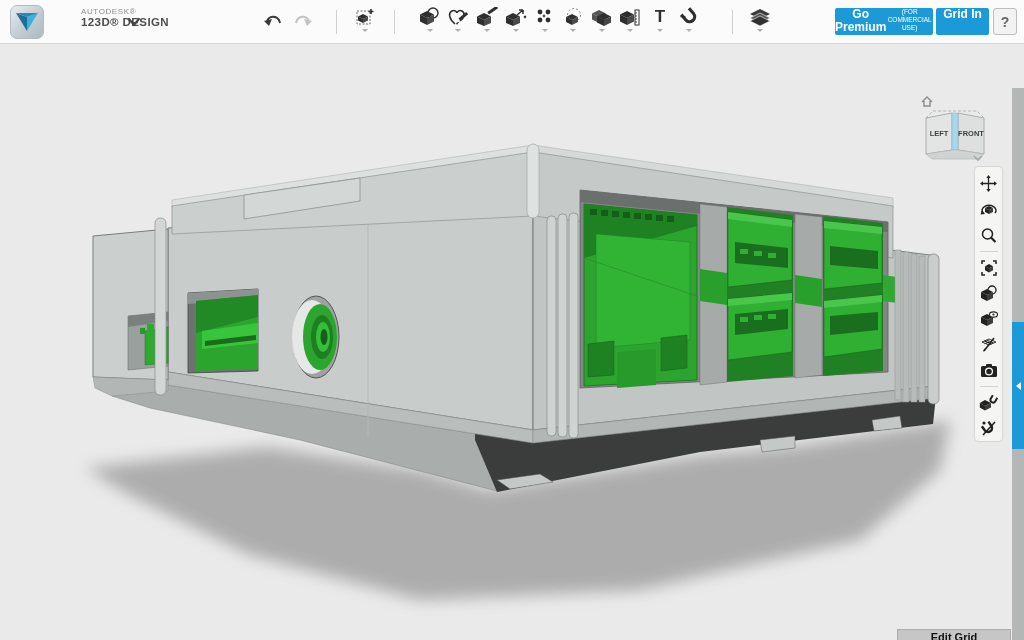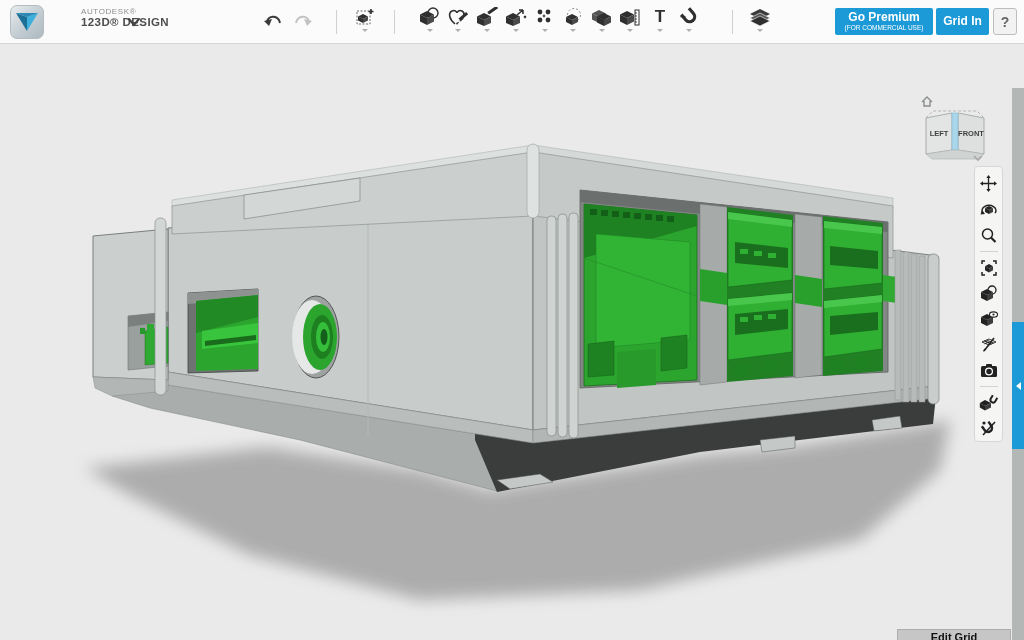--- a/index.html
+++ b/index.html
@@ -18,22 +18,22 @@
   .brand .l2 { font-size:11.5px; font-weight:bold; color:#4e4e4e; letter-spacing:.4px; }
   .tb-chevron { position:absolute; left:126px; top:15px; width:16px; height:14px; cursor:pointer; }
   .tb-divider { position:absolute; top:10px; width:1px; height:24px; background:#d0d0d0; }
   .tb-btn { position:absolute; top:8px; width:28px; height:28px; display:flex;
             align-items:center; justify-content:center; cursor:pointer; }
   .tb-tool { position:absolute; top:7px; width:26px; height:30px; display:flex; flex-direction:column;
              align-items:center; cursor:pointer; }
   .tb-tool .caret { width:0; height:0; border-left:3px solid transparent; border-right:3px solid transparent;
                     border-top:3px solid #b0b0b0; margin-top:2px; }
   .blue-btn { position:absolute; top:8px; height:27px; background:#1b9ad7; color:#fff; border:none;
-              border-radius:2px; cursor:pointer; display:flex; flex-direction:column;
-              align-items:center; justify-content:center; font-family:"Liberation Sans",sans-serif; }
+              border-radius:2px; cursor:pointer; display:flex; 
+              justify-content:center; font-family:"Liberation Sans",sans-serif; }
   .blue-btn .big { font-size:12px; font-weight:bold; line-height:1.1; }
   .blue-btn .sub { font-size:6.5px; line-height:1.2; }
   .help-btn { position:absolute; left:993px; top:8px; width:24px; height:27px; background:#f2f2f2;
               border:1px solid #bdbdbd; border-radius:3px; color:#666; font-size:14px; font-weight:bold;
               cursor:pointer; }
 
   
   #canvas { position:absolute; left:0; top:44px; width:1024px; height:596px; background:#e9eae9; }
   #modelsvg { position:absolute; left:0; top:0; }
 

